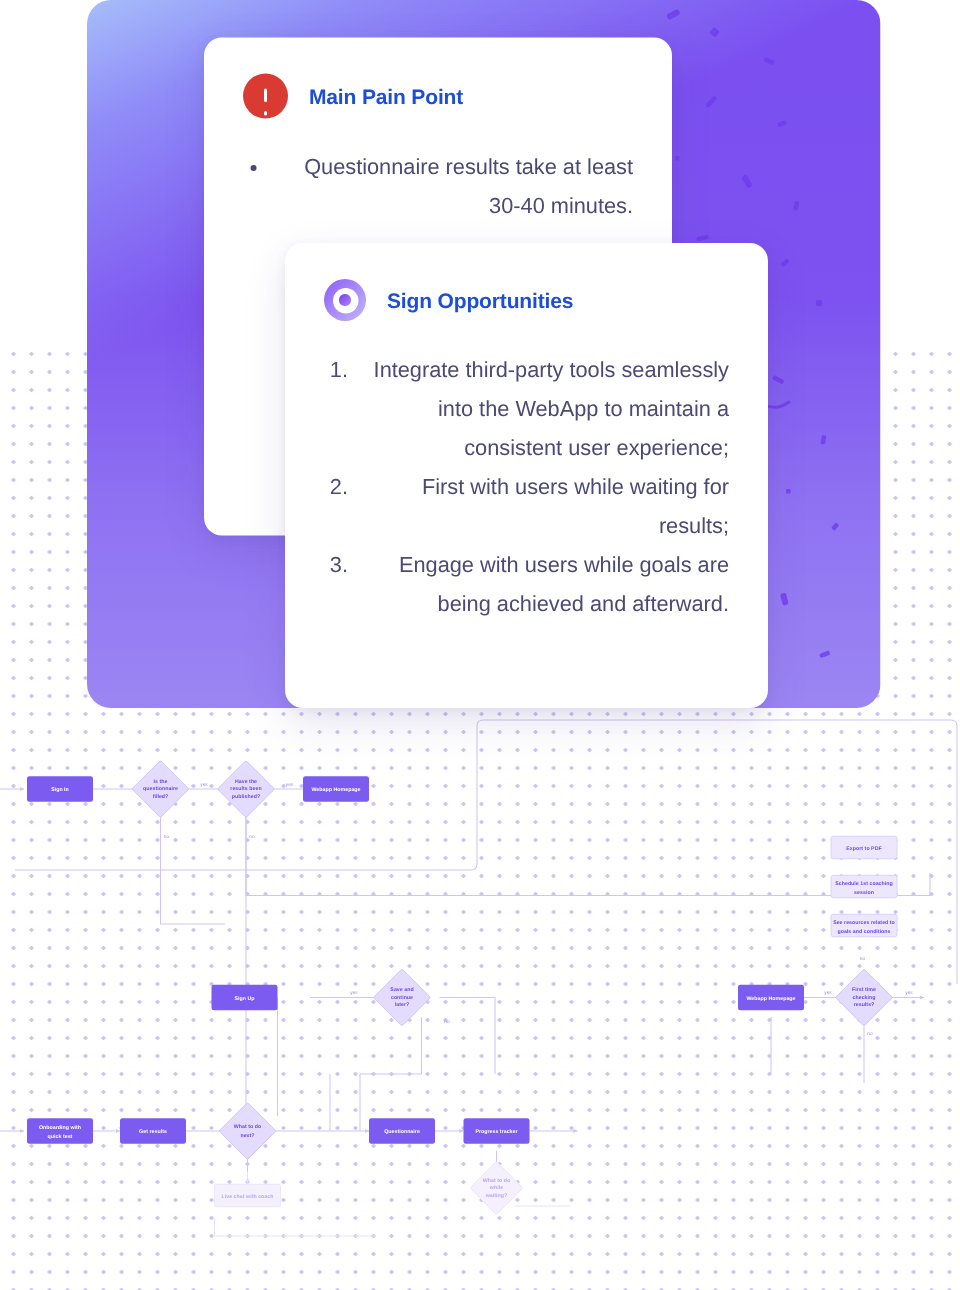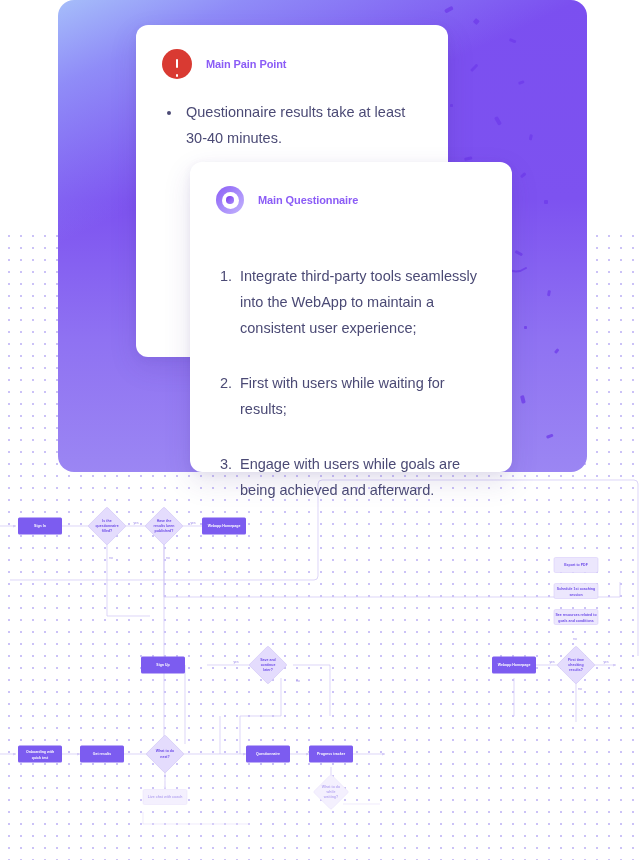--- a/index.html
+++ b/index.html
@@ -95,23 +95,23 @@
     height: 310px;
   }
 
   .card-head {
     display: flex;
     align-items: center;
     gap: 14px;
     padding: 24px 26px 0 26px;
   }
   .card-title {
-    font-size: 11px;
+    font-size: 14px;
     font-weight: 700;
-    color: #8b5cf6;
+    color: #1d4ed8;
     letter-spacing: -0.1px;
   }
 
   .icon-alert {
     width: 30px; height: 30px;
     border-radius: 50%;
     background: #d93a32;
     flex: 0 0 auto;
     display: flex; align-items: center; justify-content: center;
   }
@@ -153,22 +153,22 @@
   .card-body ul,
   .card-body ol {
     margin: 0;
     padding-left: 20px;
     color: #4b4a75;
     font-size: 14.5px;
     line-height: 26px;
   }
   .card-body ul { list-style: disc; }
   .card-body ol { list-style: decimal; }
-  .card-body li { margin: 0; padding-left: 4px; }
-  .card-body ol li { margin-bottom: 0px; margin-top: 29px; }
+  .card-body li { margin: 0; padding-left: 4px; text-align: right; }
+  .card-body ol li { margin-bottom: 0px; }
 </style>
 </head>
 <body>
 
 <div id="dot-field"></div>
 
 <div id="flowchart">
   <svg viewBox="0 0 640 384" width="640" height="384" xmlns="http://www.w3.org/2000/svg">
     <defs>
       <marker id="ah" markerWidth="5" markerHeight="5" refX="4" refY="2" orient="auto">
@@ -414,21 +414,21 @@
   </div>
 </div>
 
 <div class="info-card" id="card-opportunities">
   <div class="card-head">
     <div class="icon-target">
       <div class="ring">
           <div class="pupil"></div>
         </div>
     </div>
-    <div class="card-title">Main Questionnaire</div>
+    <div class="card-title">Sign Opportunities</div>
   </div>
   <div class="card-body">
     <ol>
       <li>Integrate third-party tools seamlessly into the WebApp to maintain a consistent user experience;</li>
       <li>First with users while waiting for results;</li>
       <li>Engage with users while goals are being achieved and afterward.</li>
     </ol>
   </div>
 </div>
 

